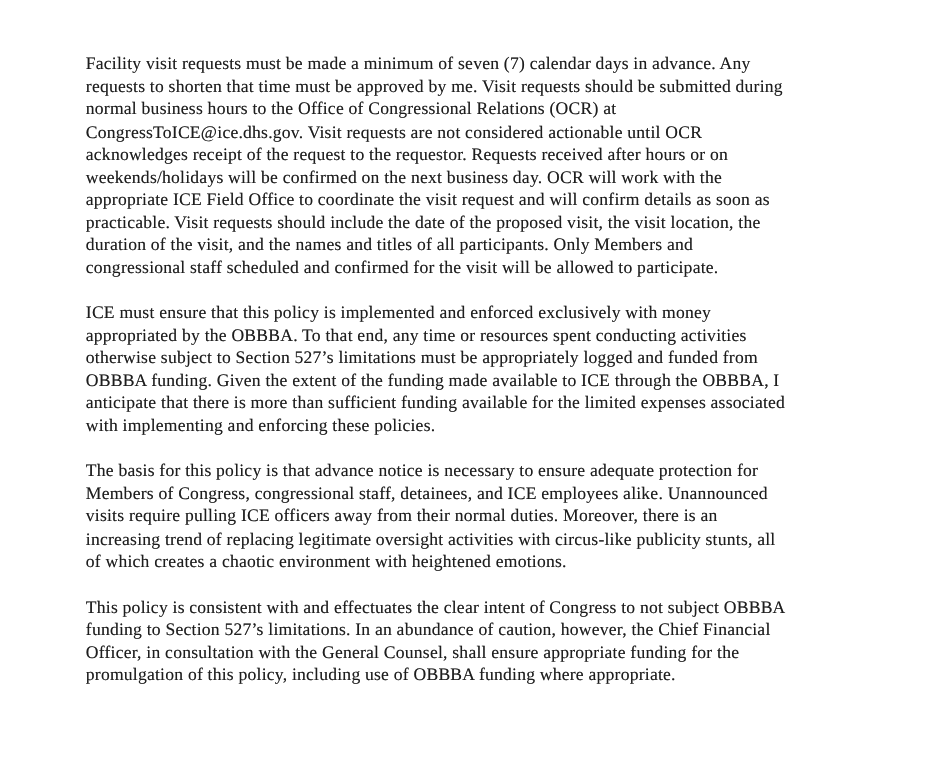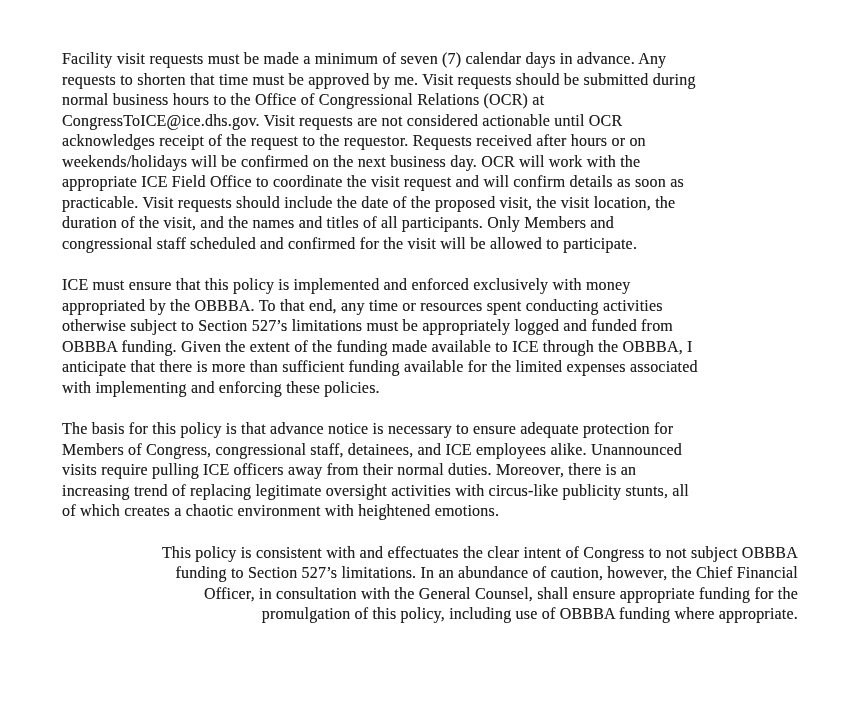--- a/index.html
+++ b/index.html
@@ -15,37 +15,36 @@
   .page {
     position: absolute;
     left: 0;
     top: 0;
     width: 846px;
     height: 704px;
     background: #ffffff;
   }
   .text-block {
     position: absolute;
-    left: 62px;
+    left: 78px;
     top: 49px;
     width: 736px;
   }
   .para {
     margin: 0 0 21px 0;
     font-family: "Liberation Serif", "DejaVu Serif", serif;
     font-size: 16px;
     line-height: 20.5px;
     letter-spacing: 0.2px;
     color: #1e1e1e;
     white-space: pre-line;
     text-shadow: 0 0 0.4px rgba(40, 40, 40, 0.55);
   }
   .para:last-child {
     margin-bottom: 4px;
-    text-align: right;
   }
 </style>
 </head>
 <body>
 
 <main class="page">
   <div class="text-block">
     <p class="para">Facility visit requests must be made a minimum of seven (7) calendar days in advance. Any
 requests to shorten that time must be approved by me. Visit requests should be submitted during
 normal business hours to the Office of Congressional Relations (OCR) at

